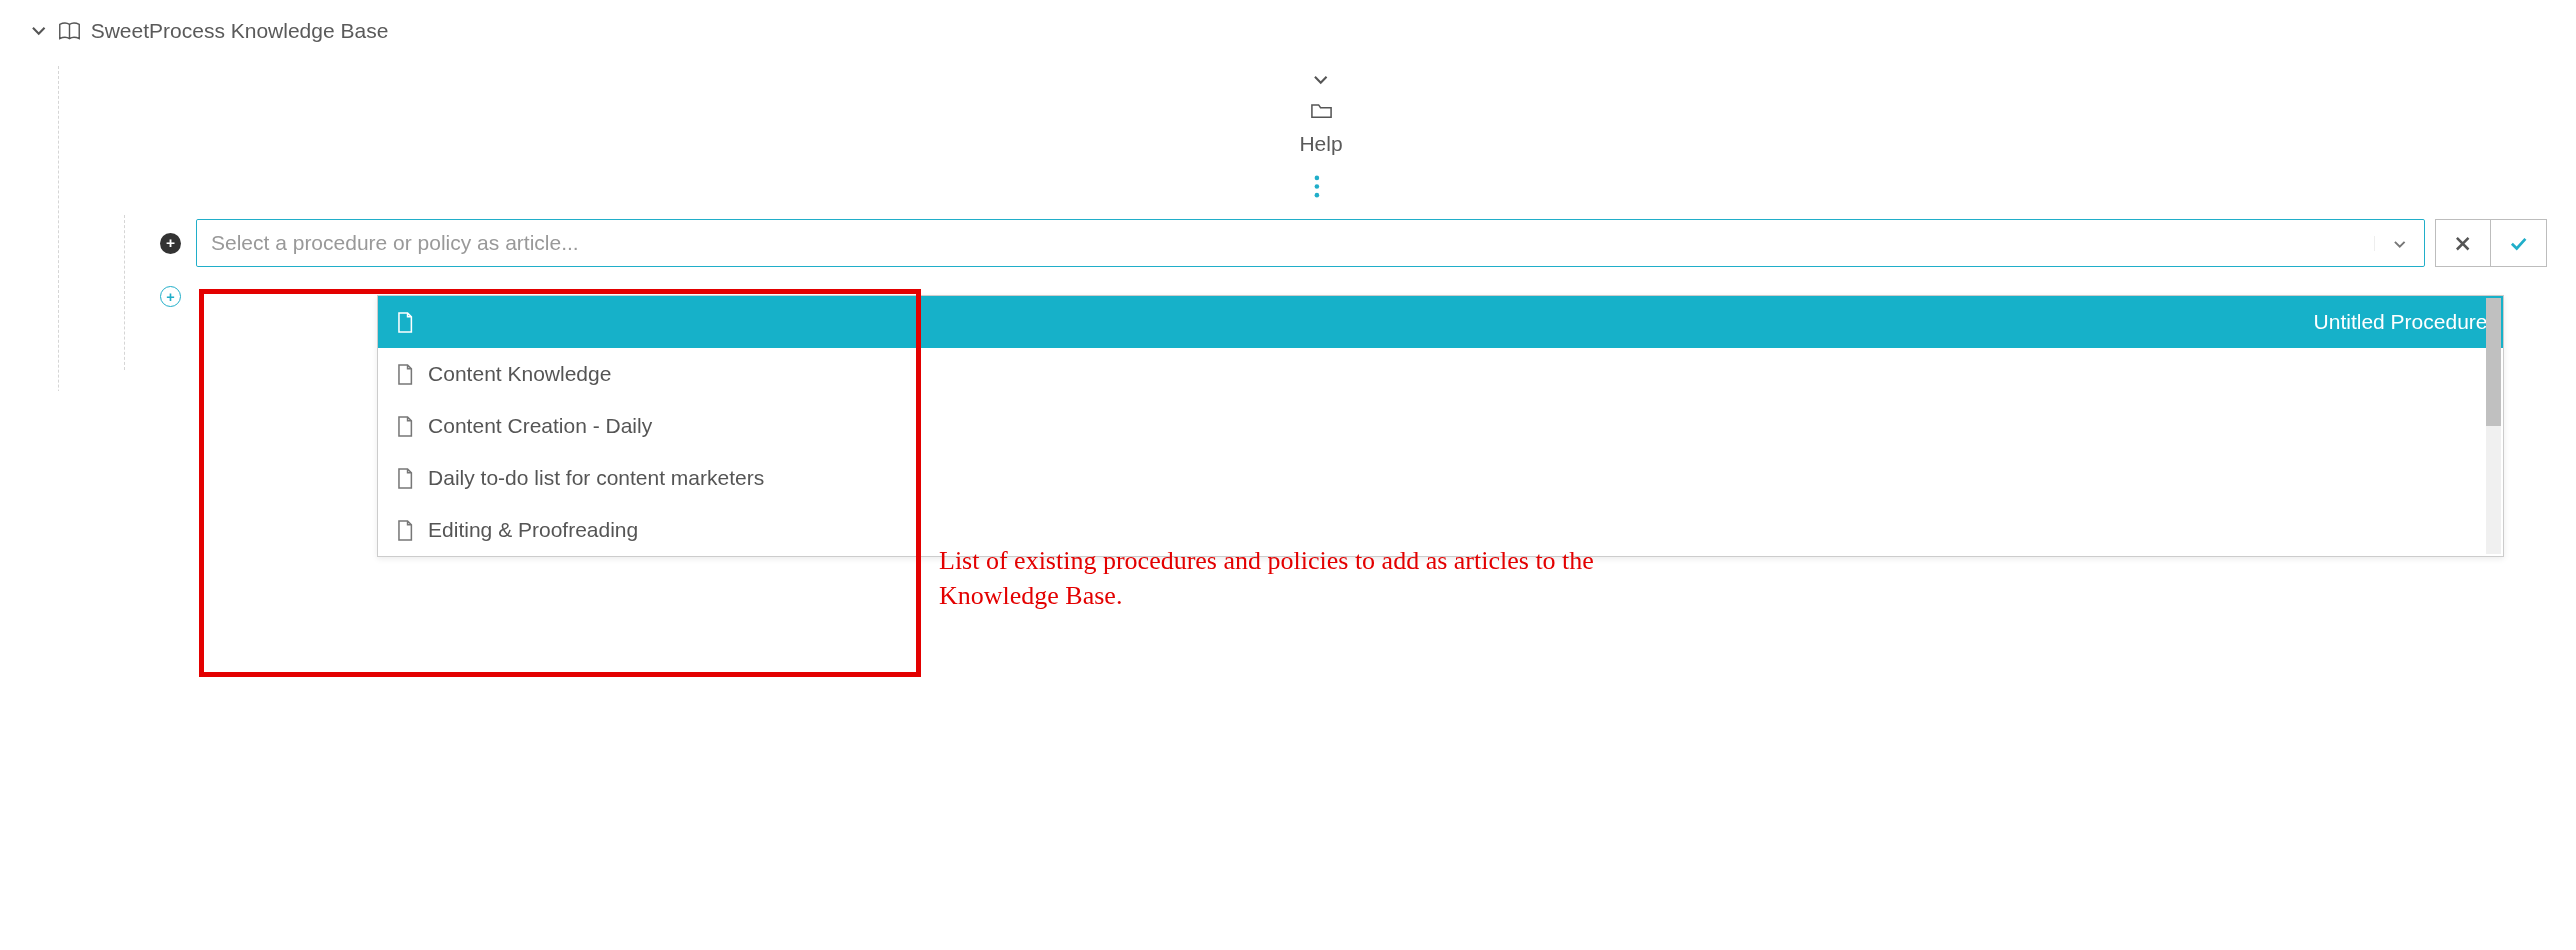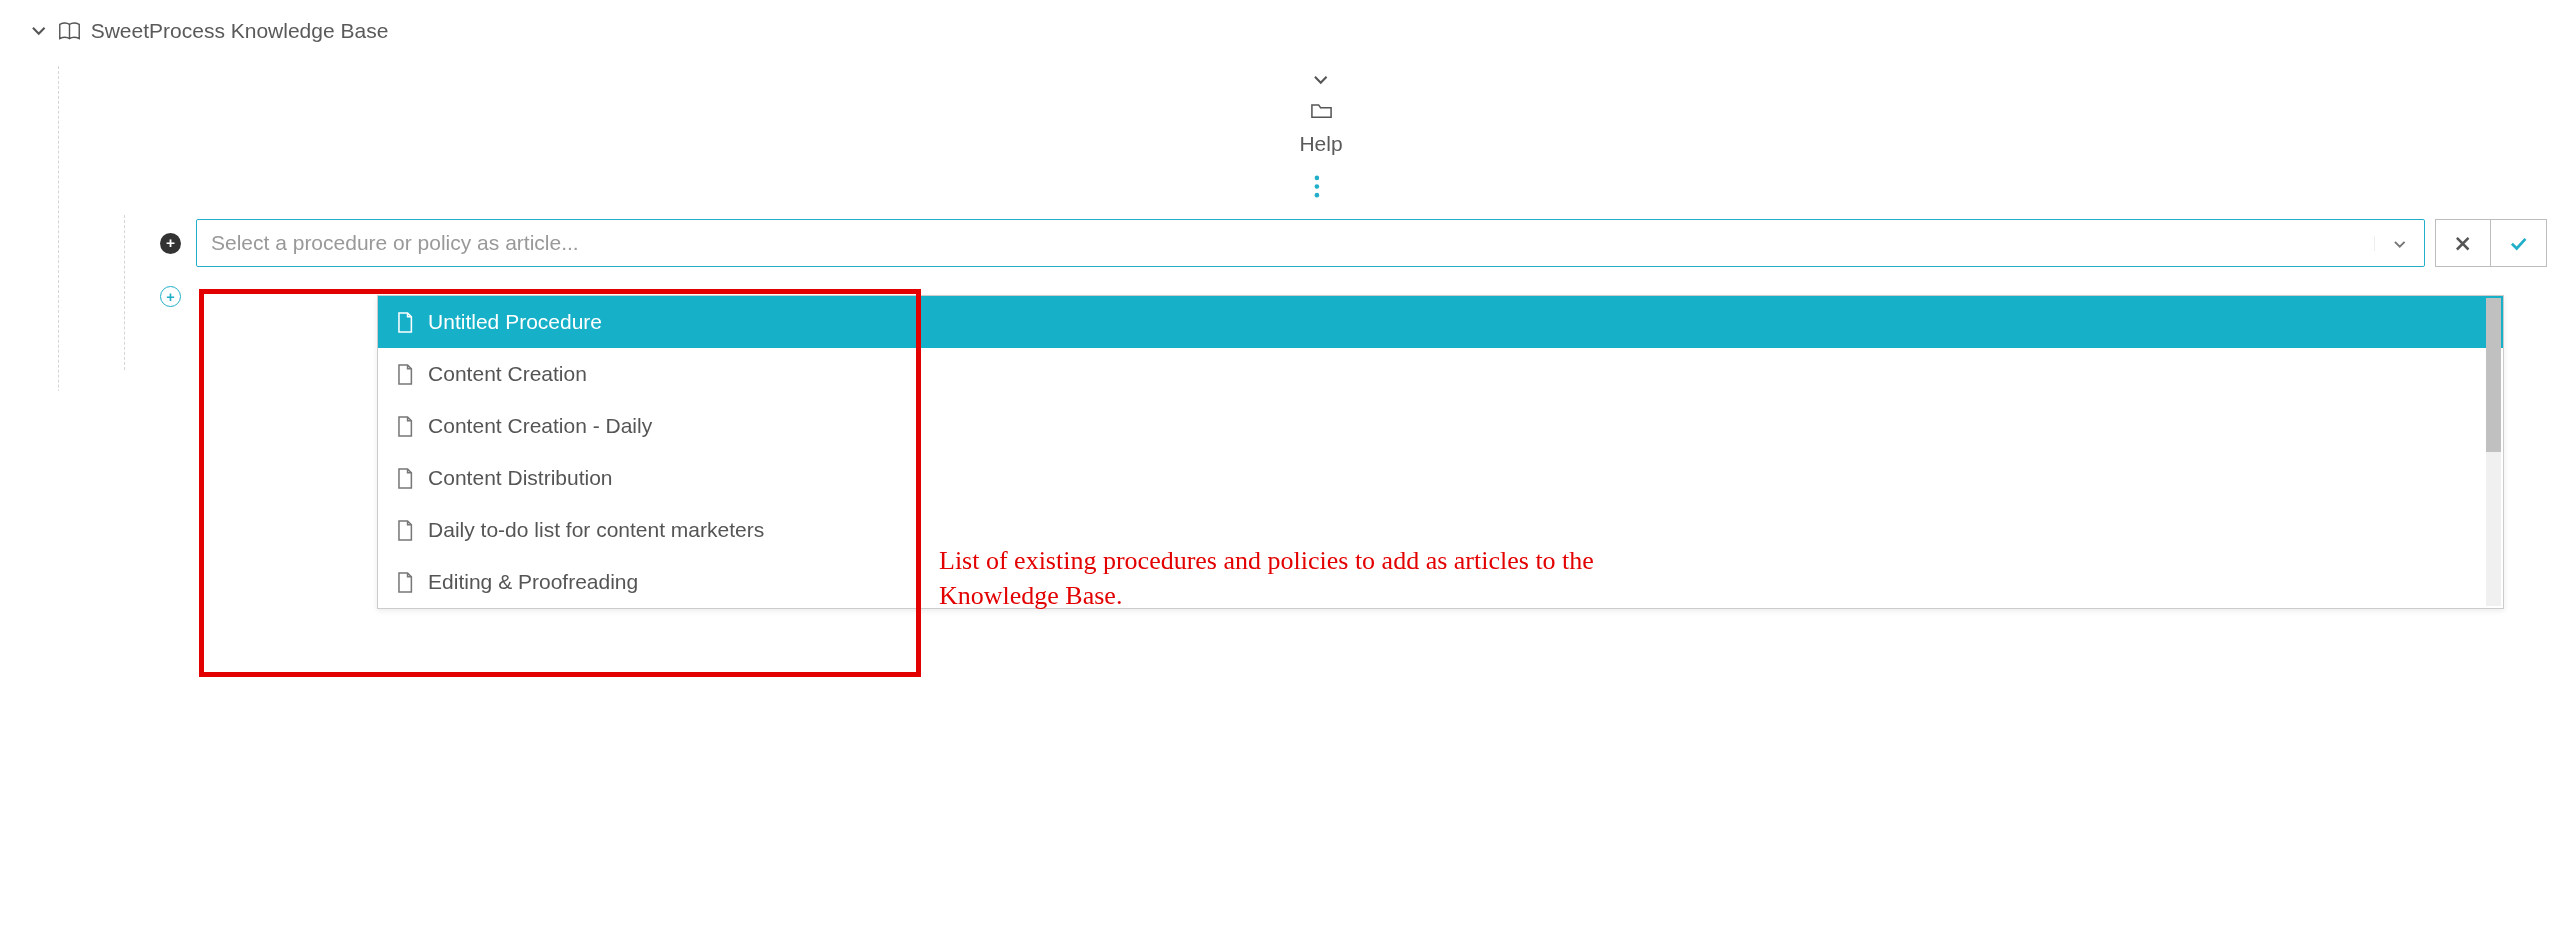--- a/index.html
+++ b/index.html
@@ -137,20 +137,21 @@
       gap: 11.6px;
       padding: 9.7px 15.5px;
       font-size: 21px;
       color: #555;
       cursor: pointer;
       height: 52px;
     }
     .dropdown-item.selected {
       background: #16b1c9;
       color: #fff;
+      justify-content: space-between;
     }
     .dropdown-item.selected svg { stroke: #fff; fill: none; }
     .dropdown-scroll {
       position: absolute;
       right: 1.9px; top: 1.9px; bottom: 1.9px;
       width: 15.5px;
       background: #f0f0f0;
     }
     .dropdown-scroll-thumb {
       position: absolute;
@@ -268,37 +269,29 @@
           </svg>
         </span>
         <span>Untitled Procedure</span>
       </div>
       <div class="dropdown-item">
         <span class="icon">
           <svg width="17.4" height="21" viewBox="0 0 18 22">
             <path d="M3 1 H12 L16 5 V21 H3 Z M12 1 V5 H16" stroke="#777" stroke-width="1.6" fill="none"></path>
           </svg>
         </span>
-        <span>Content Creation</span>
+        <span>Content Knowledge</span>
       </div>
       <div class="dropdown-item">
         <span class="icon">
           <svg width="17.4" height="21" viewBox="0 0 18 22">
             <path d="M3 1 H12 L16 5 V21 H3 Z M12 1 V5 H16" stroke="#777" stroke-width="1.6" fill="none"></path>
           </svg>
         </span>
         <span>Content Creation - Daily</span>
-      </div>
-      <div class="dropdown-item">
-        <span class="icon">
-          <svg width="17.4" height="21" viewBox="0 0 18 22">
-            <path d="M3 1 H12 L16 5 V21 H3 Z M12 1 V5 H16" stroke="#777" stroke-width="1.6" fill="none"></path>
-          </svg>
-        </span>
-        <span>Content Distribution</span>
       </div>
       <div class="dropdown-item">
         <span class="icon">
           <svg width="17.4" height="21" viewBox="0 0 18 22">
             <path d="M3 1 H12 L16 5 V21 H3 Z M12 1 V5 H16" stroke="#777" stroke-width="1.6" fill="none"></path>
           </svg>
         </span>
         <span>Daily to-do list for content marketers</span>
       </div>
       <div class="dropdown-item">

